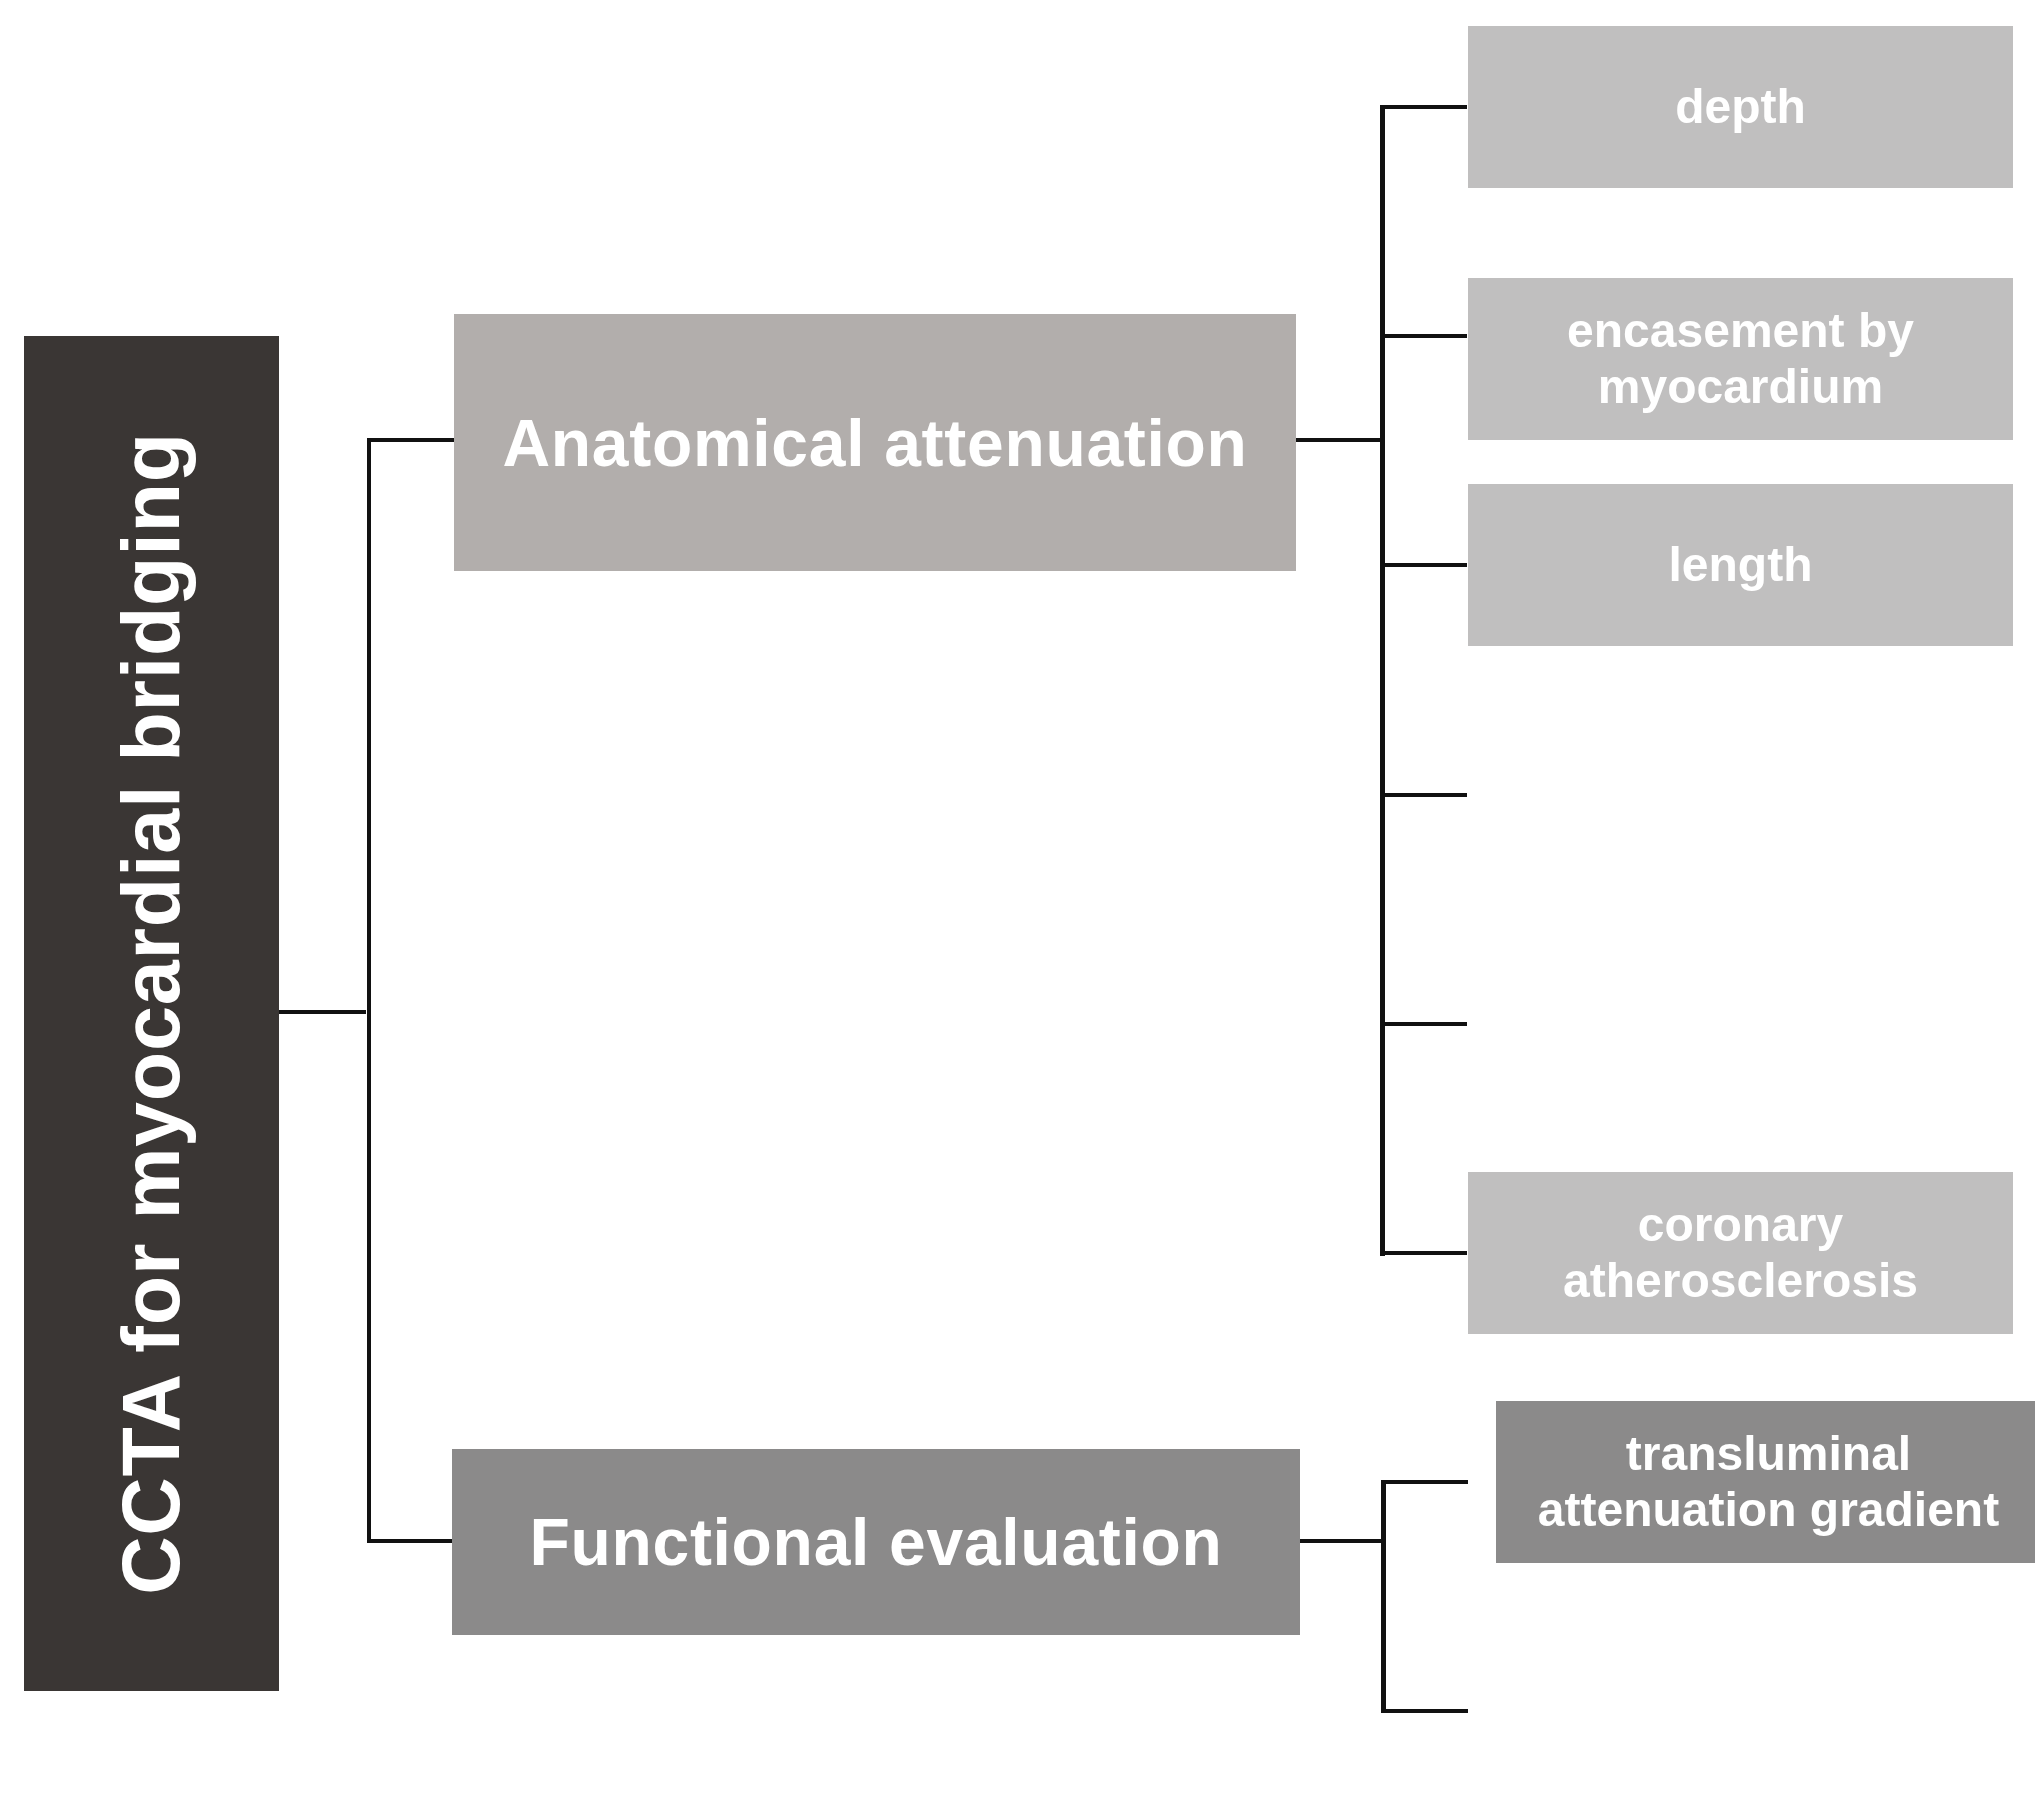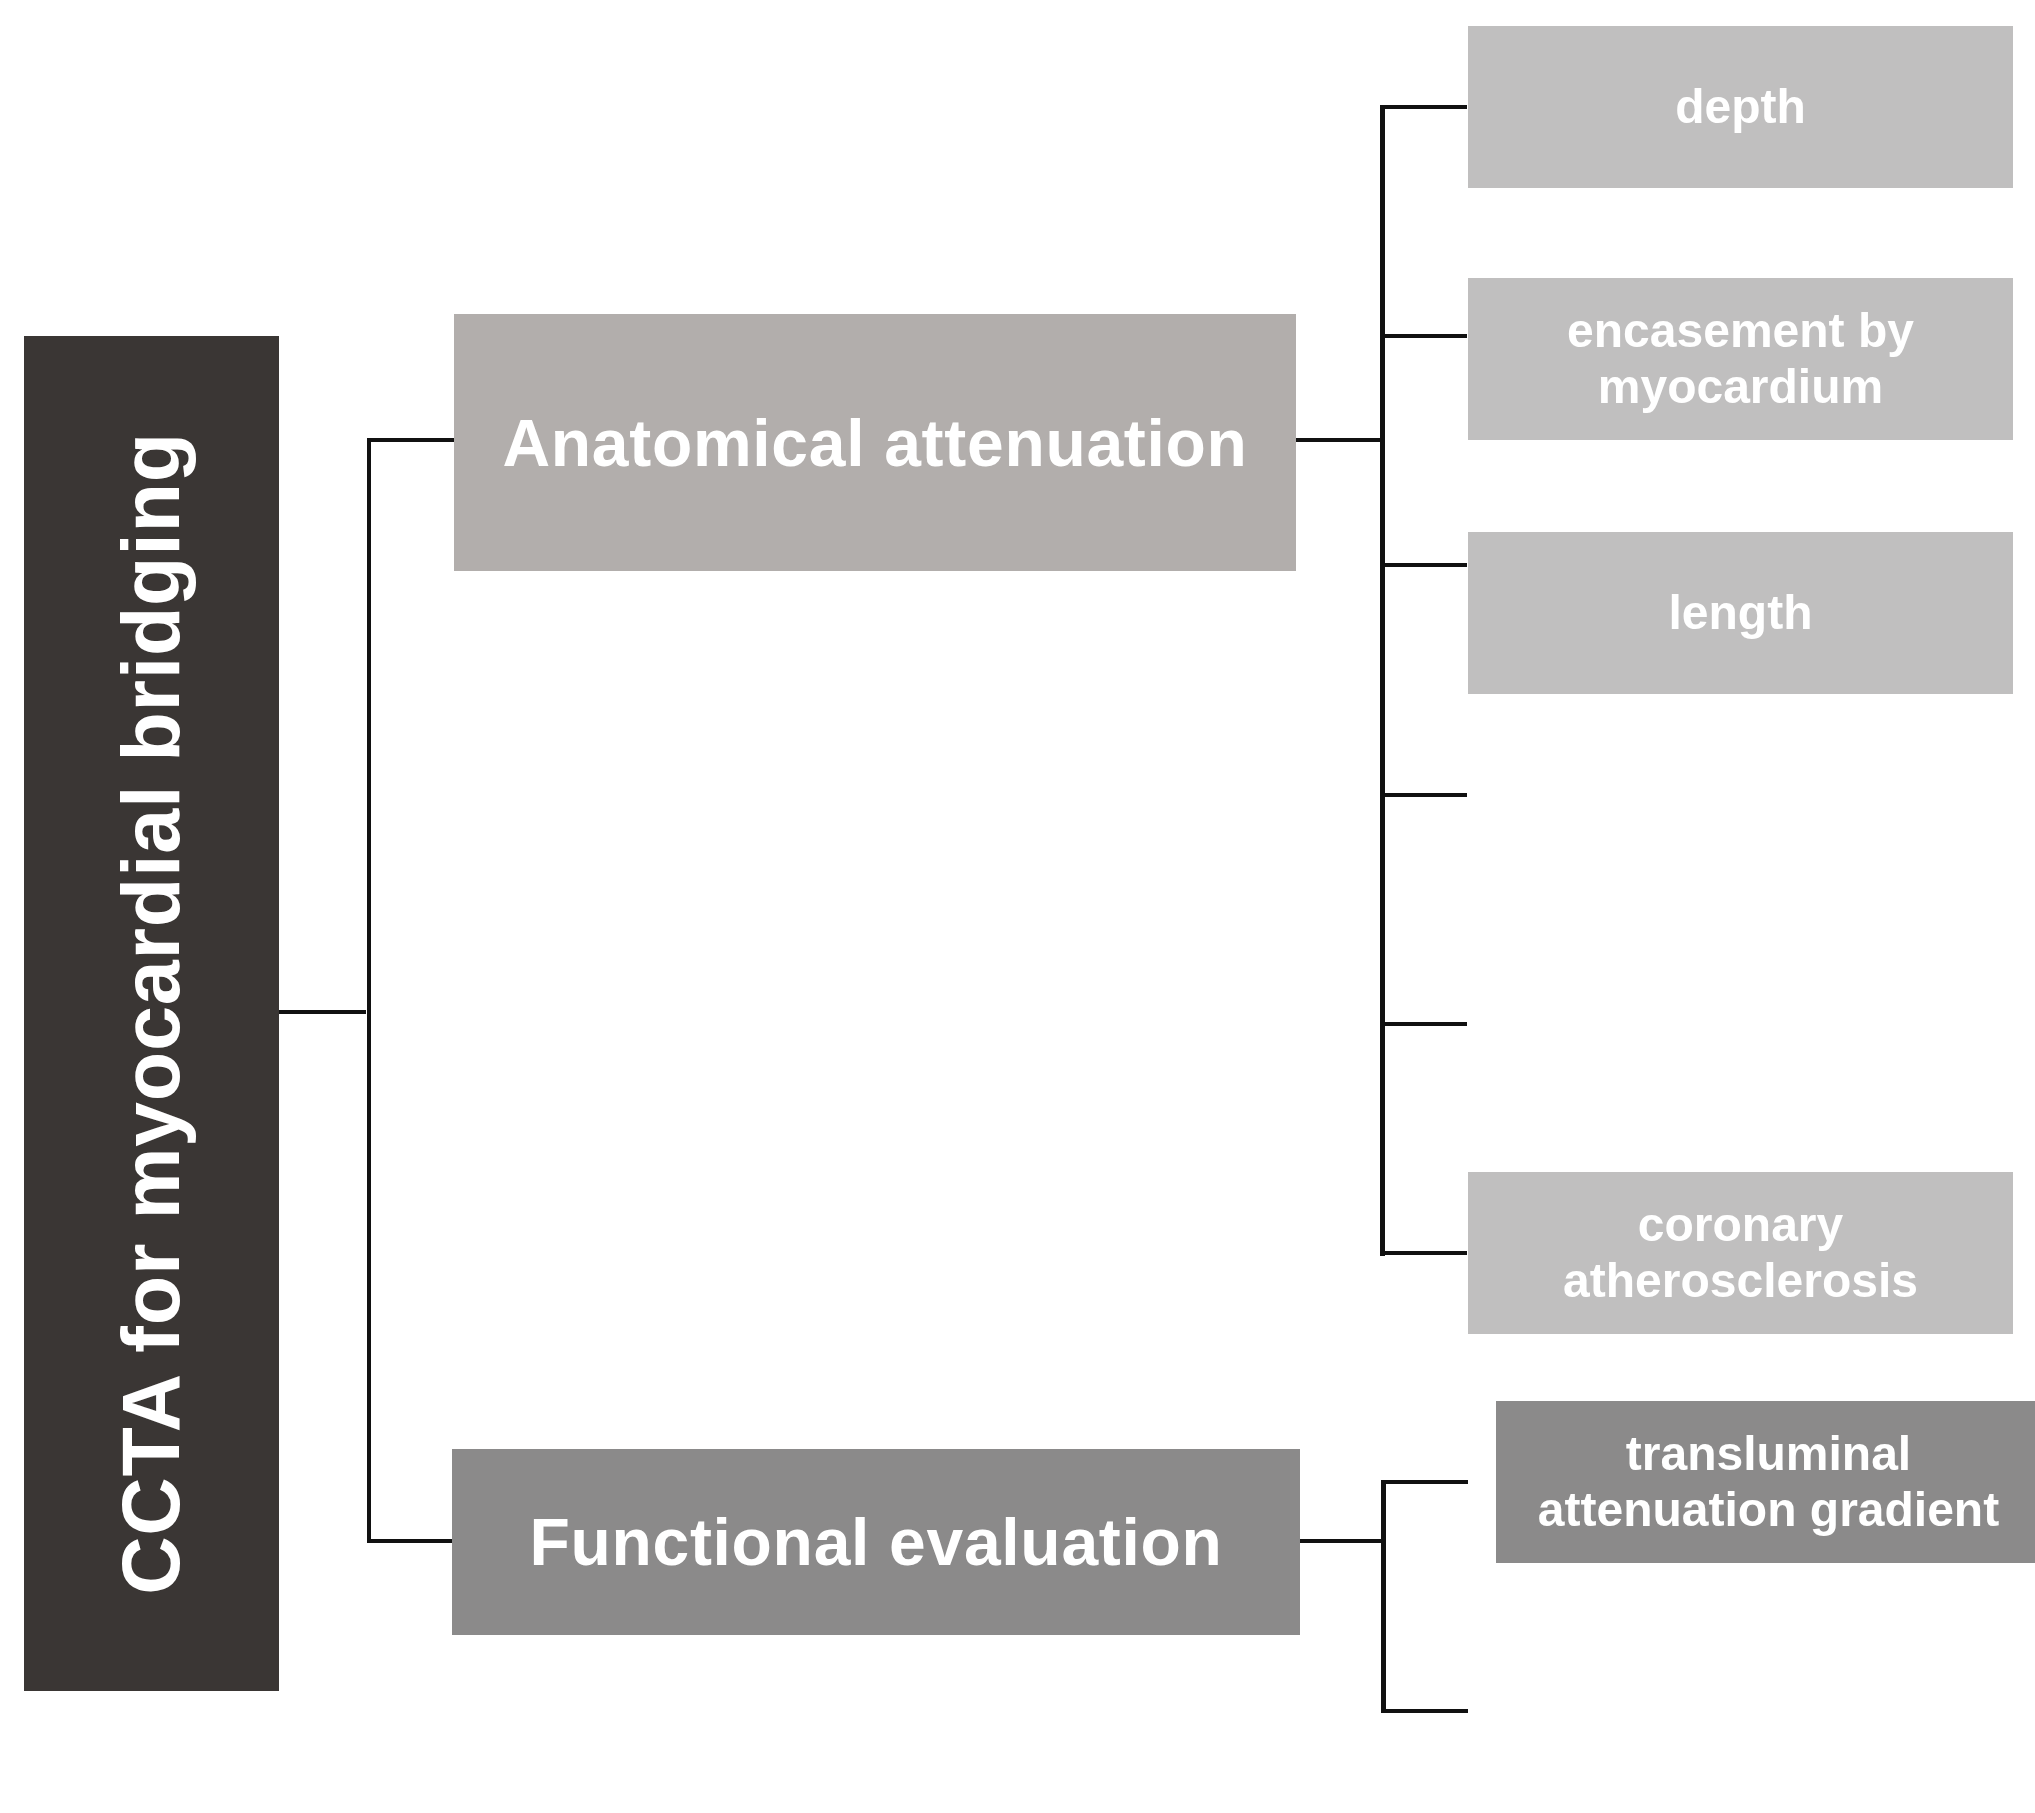--- a/index.html
+++ b/index.html
@@ -83,21 +83,21 @@
   <div class="node parent-node functional-node">
     <span>Functional evaluation</span>
   </div>
 
   <div class="node leaf anat" style="top:26px;">
     <span>depth</span>
   </div>
   <div class="node leaf anat" style="top:255px;margin-top:23px;">
     <span>encasement by myocardium</span>
   </div>
-  <div class="node leaf anat" style="top:484px;margin-top:48px;">
+  <div class="node leaf anat" style="top:484px;">
     <span>length</span>
   </div>
   <div class="node leaf anat" style="top:1172px;">
     <span>coronary atherosclerosis</span>
   </div>
 
   <div class="node leaf func" style="top:1401px;">
     <span>transluminal attenuation gradient</span>
   </div>
 

